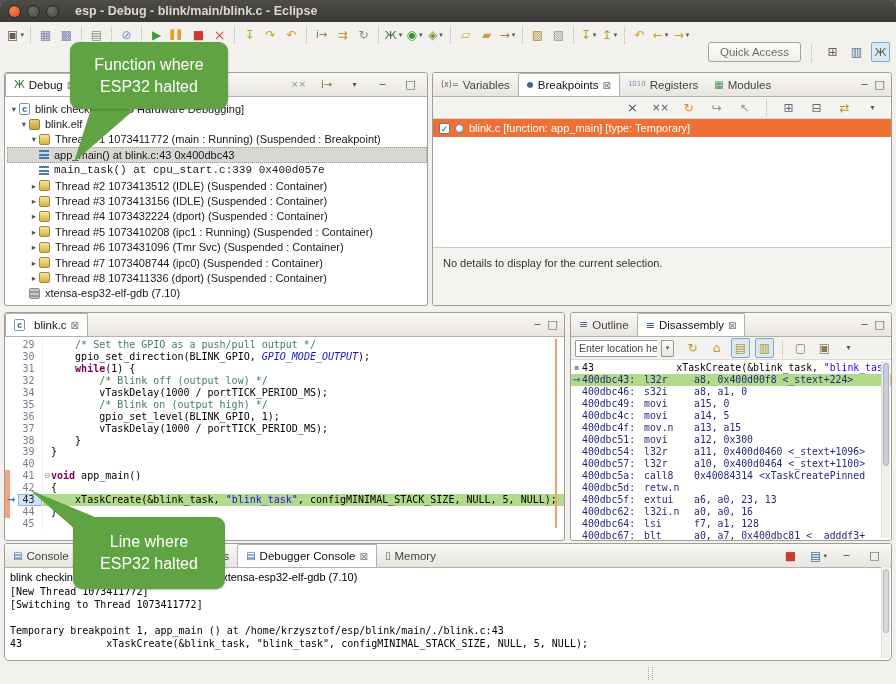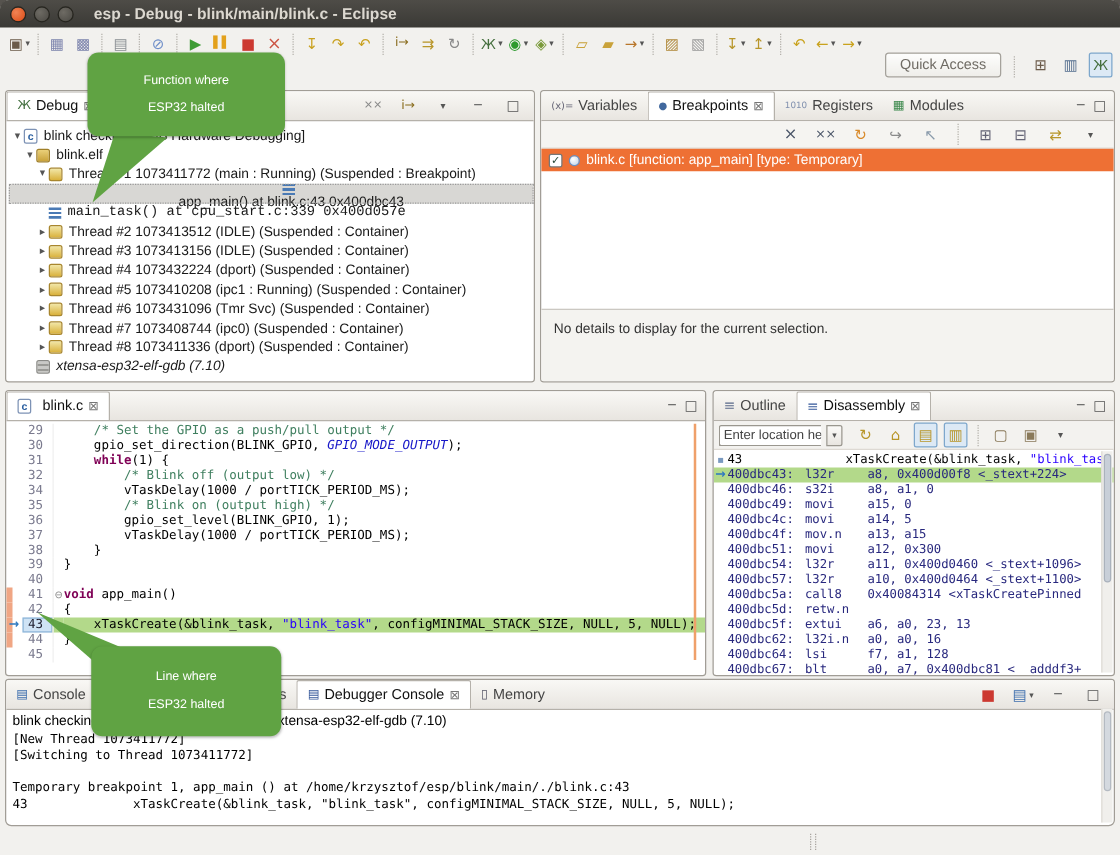--- a/index.html
+++ b/index.html
@@ -90,21 +90,21 @@
   #console-output{font-family:"DejaVu Sans Mono",monospace;font-size:10px;line-height:13px;color:#000;white-space:pre}
   #con-scroll{position:absolute;right:1px;top:23px;bottom:2px;width:9px;background:#f0efec;border-left:1px solid #dedbd5}
   #con-thumb{position:absolute;left:1px;right:1px;top:2px;height:70%;background:#d4d9df;border:1px solid #b4bac2;border-radius:4px}
 
   
   #statusbar{position:absolute;left:0;right:0;bottom:0;height:23px}
   #status-grip{position:absolute;left:648px;top:6px;width:5px;height:13px;border-left:1px dotted #a8a49e;border-right:1px dotted #a8a49e}
 
   
   .callout{position:absolute;background:#60a343;border-radius:9px;color:#fff;text-align:center;z-index:50;display:flex;flex-direction:column;justify-content:center;box-shadow:0 1px 2px rgba(0,0,0,.25)}
-  .callout div{font-size:10px;line-height:22px}
+  .callout div{font-size:16px;line-height:22px}
   .ctail{position:absolute;z-index:49}
 </style>
 </head>
 <body>
 
 <div id="win">
 
   <div id="titlebar">
     <span class="wbtn close"></span>
     <span class="wbtn minmax"></span>
@@ -257,30 +257,30 @@
           </span>
           <span class="tbtn">
             <span class="gi" style="color: rgb(85, 85, 85); font-size: 11px;">□</span>
           </span>
         </div>
     </div>
     <div id="debug-tree">
         <div class="trow" style="padding-left: 2px;"><span class="arr">▾</span><span class="ti cfile">c</span><span>blink checking [GDB Hardware Debugging]</span></div>
         <div class="trow" style="padding-left: 12px;"><span class="arr">▾</span><span class="ti elf"></span><span>blink.elf</span></div>
         <div class="trow" style="padding-left: 22px;"><span class="arr">▾</span><span class="ti thread"></span><span>Thread #1 1073411772 (main : Running) (Suspended : Breakpoint)</span></div>
-        <div class="trow sel" style="padding-left: 32px; flex-direction: column;"><span class="ti frame"></span><span>app_main() at blink.c:43 0x400dbc43</span></div>
+        <div class="trow sel" style="padding-left: 32px;"><span class="ti frame"></span><span>app_main() at blink.c:43 0x400dbc43</span></div>
         <div class="trow" style="padding-left: 32px; font-family: Liberation Mono, monospace;"><span class="ti frame"></span><span>main_task() at cpu_start.c:339 0x400d057e</span></div>
         <div class="trow" style="padding-left: 22px;"><span class="arr">▸</span><span class="ti thread"></span><span>Thread #2 1073413512 (IDLE) (Suspended : Container)</span></div>
         <div class="trow" style="padding-left: 22px;"><span class="arr">▸</span><span class="ti thread"></span><span>Thread #3 1073413156 (IDLE) (Suspended : Container)</span></div>
         <div class="trow" style="padding-left: 22px;"><span class="arr">▸</span><span class="ti thread"></span><span>Thread #4 1073432224 (dport) (Suspended : Container)</span></div>
         <div class="trow" style="padding-left: 22px;"><span class="arr">▸</span><span class="ti thread"></span><span>Thread #5 1073410208 (ipc1 : Running) (Suspended : Container)</span></div>
         <div class="trow" style="padding-left: 22px;"><span class="arr">▸</span><span class="ti thread"></span><span>Thread #6 1073431096 (Tmr Svc) (Suspended : Container)</span></div>
         <div class="trow" style="padding-left: 22px;"><span class="arr">▸</span><span class="ti thread"></span><span>Thread #7 1073408744 (ipc0) (Suspended : Container)</span></div>
         <div class="trow" style="padding-left: 22px;"><span class="arr">▸</span><span class="ti thread"></span><span>Thread #8 1073411336 (dport) (Suspended : Container)</span></div>
-        <div class="trow" style="padding-left: 22px; font-style: italic;"><span class="ti gdb"></span><span>xtensa-esp32-elf-gdb (7.10)</span></div>
+        <div class="trow" style="padding-left: 22px;"><span class="ti gdb"></span><span>xtensa-esp32-elf-gdb (7.10)</span></div>
       </div>
   </div>
 
   <div class="panel" style="left:432px;top:72px;width:460px;height:234px">
     <div class="tabbar" id="bp-tabbar">
         <div class="tab">
           <span class="vicon" style="color: rgb(102, 102, 119); font-size: 8px;">(x)=</span>
           <span>Variables</span>
         </div>
         <div class="tab active">

